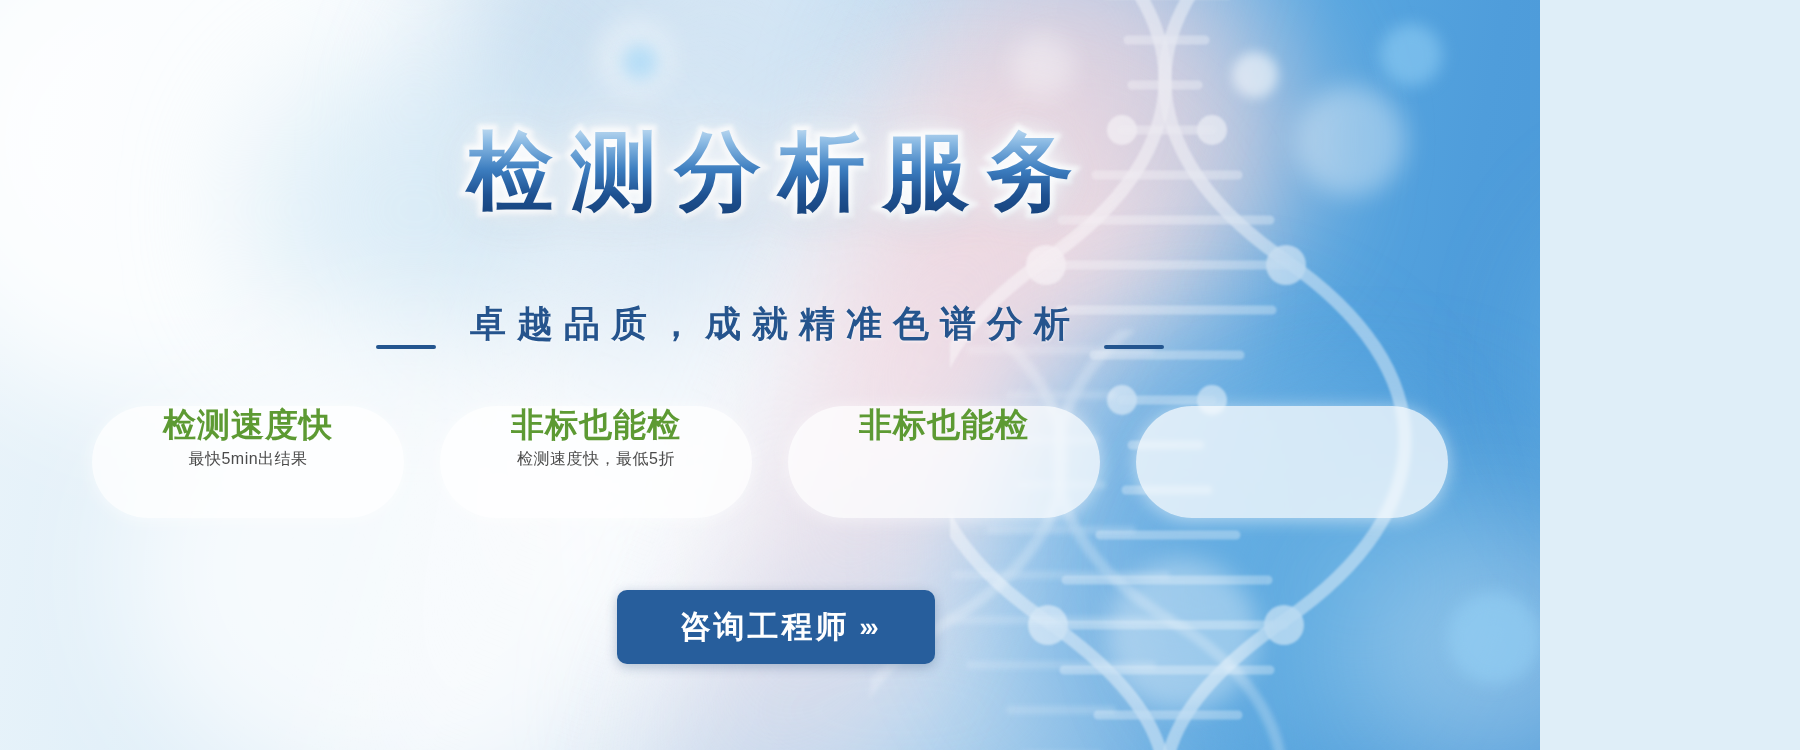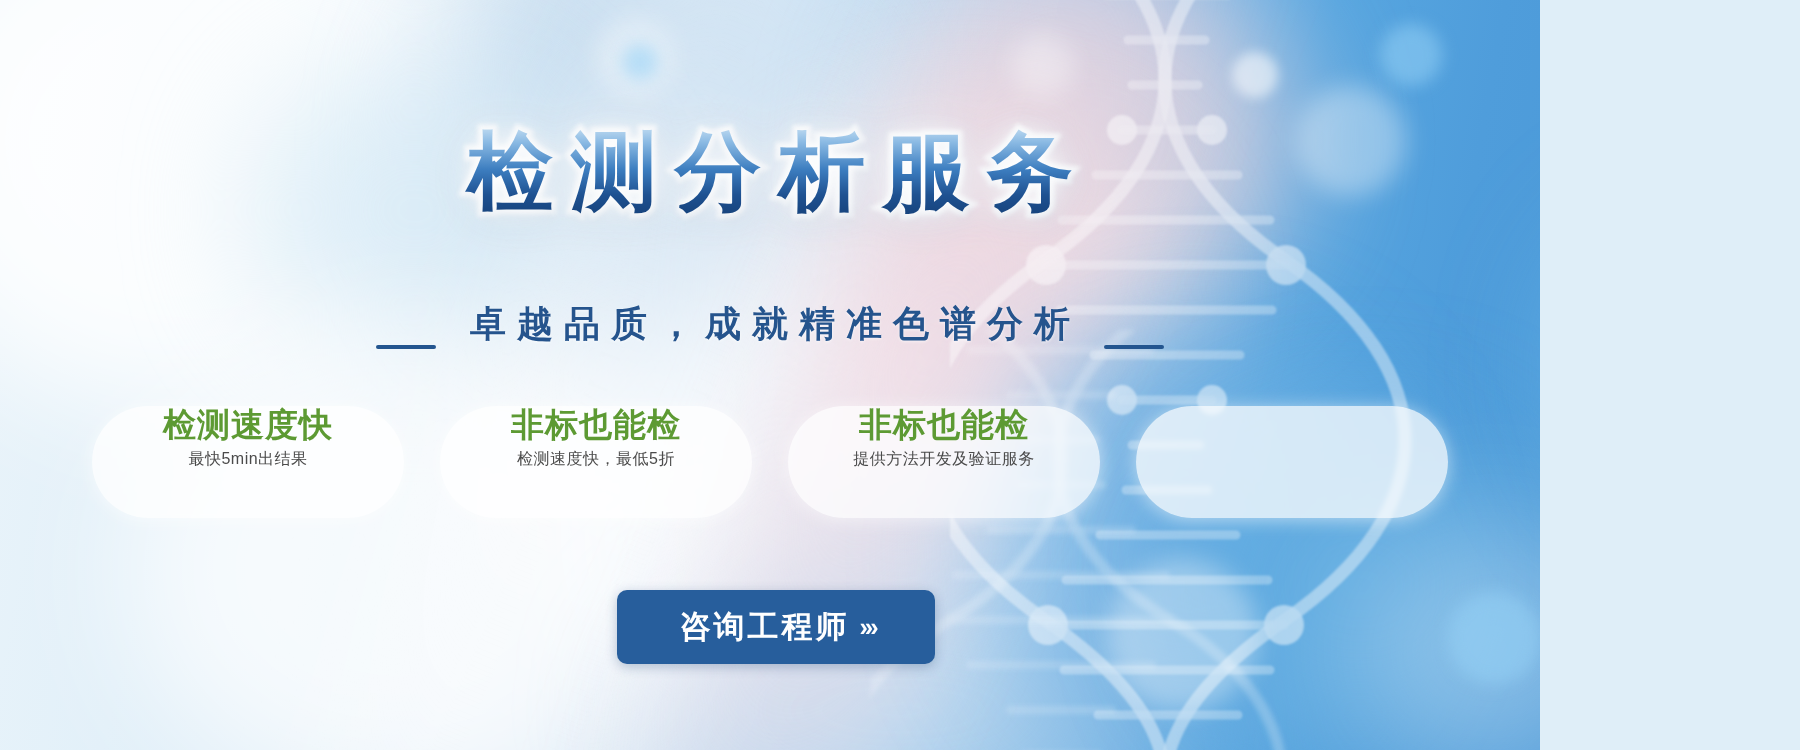--- a/index.html
+++ b/index.html
@@ -255,21 +255,20 @@
       <div class="pill">
         <div class="ft-title">检测速度快</div>
         <div class="ft-desc">最快5min出结果</div>
       </div>
       <div class="pill">
         <div class="ft-title">非标也能检</div>
         <div class="ft-desc">检测速度快，最低5折</div>
       </div>
       <div class="pill">
         <div class="ft-title">非标也能检</div>
-        <div class="ft-desc">提供方法开发及验证服务</div>
       </div>
       <div class="pill">
       </div>
     </div>
 
     <div class="cta-wrap">
       <button class="cta">
         <span class="cta-label">咨询工程师</span>
         <span class="cta-arrows">›››</span>
       </button>

